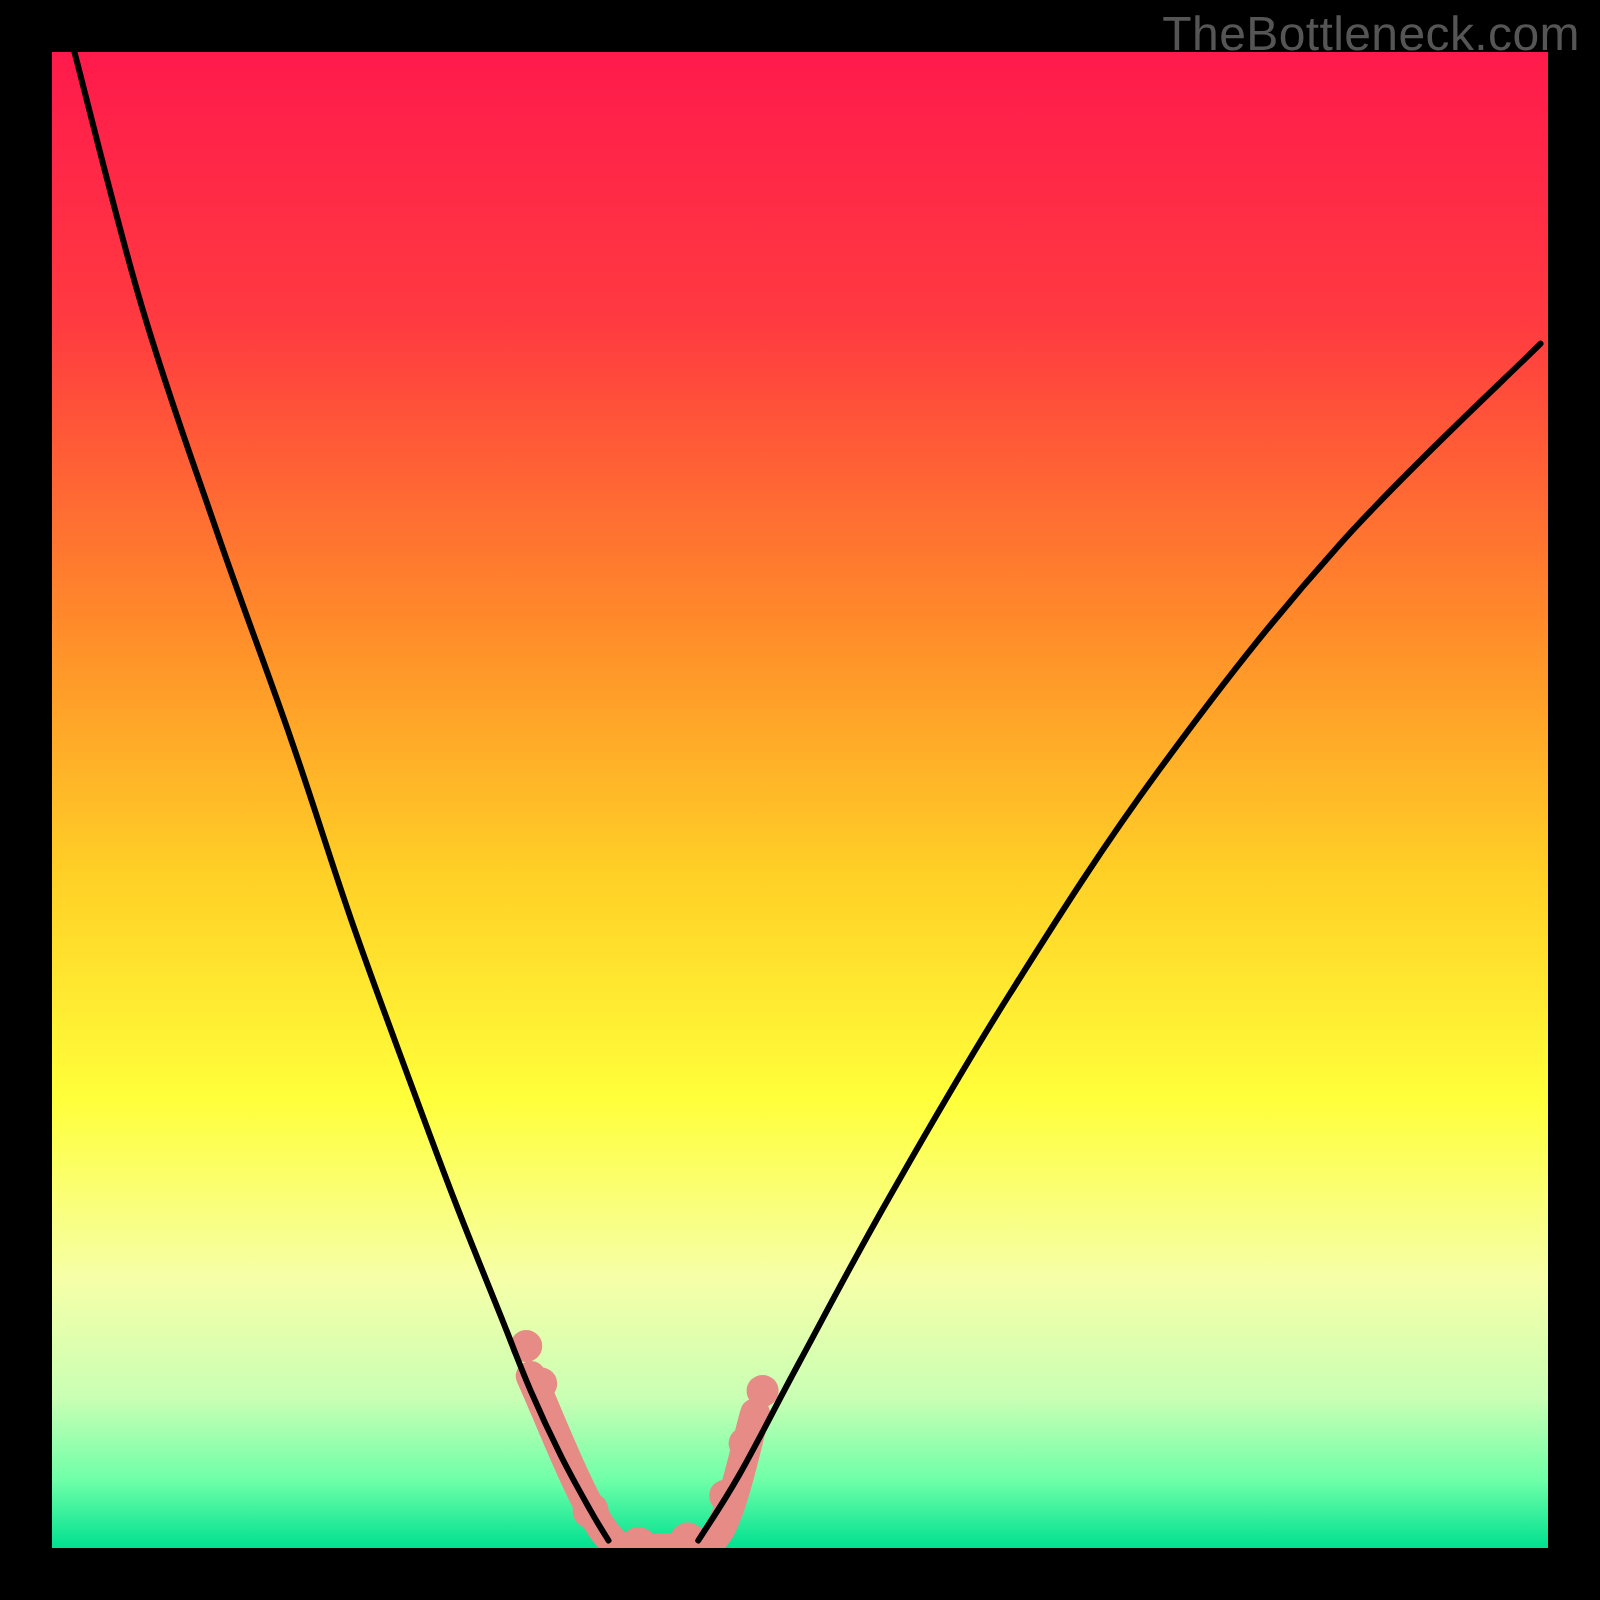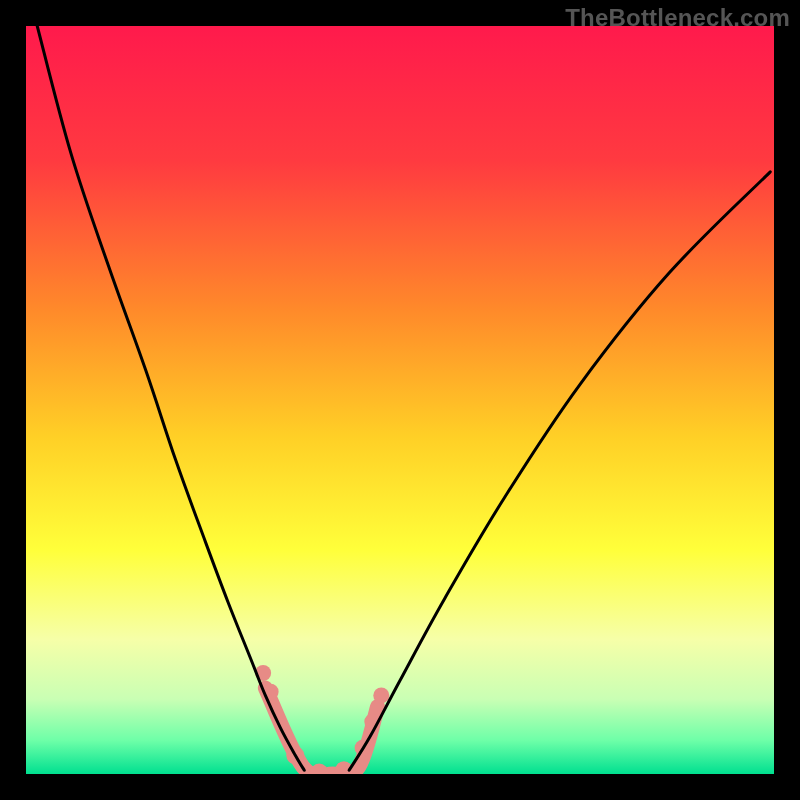--- a/index.html
+++ b/index.html
@@ -23,21 +23,21 @@
   top: 26px;
   width: 748px;
   height: 748px;
 }
 .watermark {
   position: absolute;
   top: 4px;
   right: 10px;
   color: #555;
   font-size: 24px;
-  font-weight: 700;
+  font-weight: 400;
   letter-spacing: 0.2px;
   user-select: none;
 }
 svg { display: block; }
 </style>
 </head>
 <body>
 
 <div class="frame">
   <div class="plot-area">

